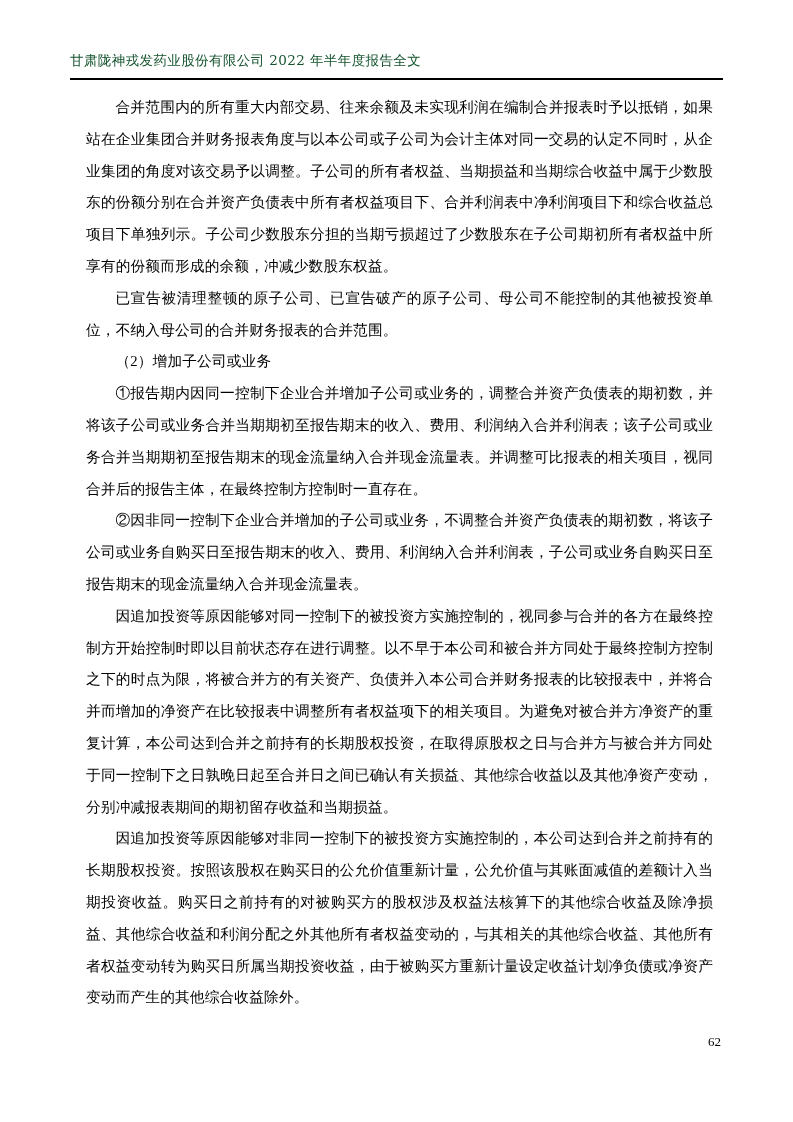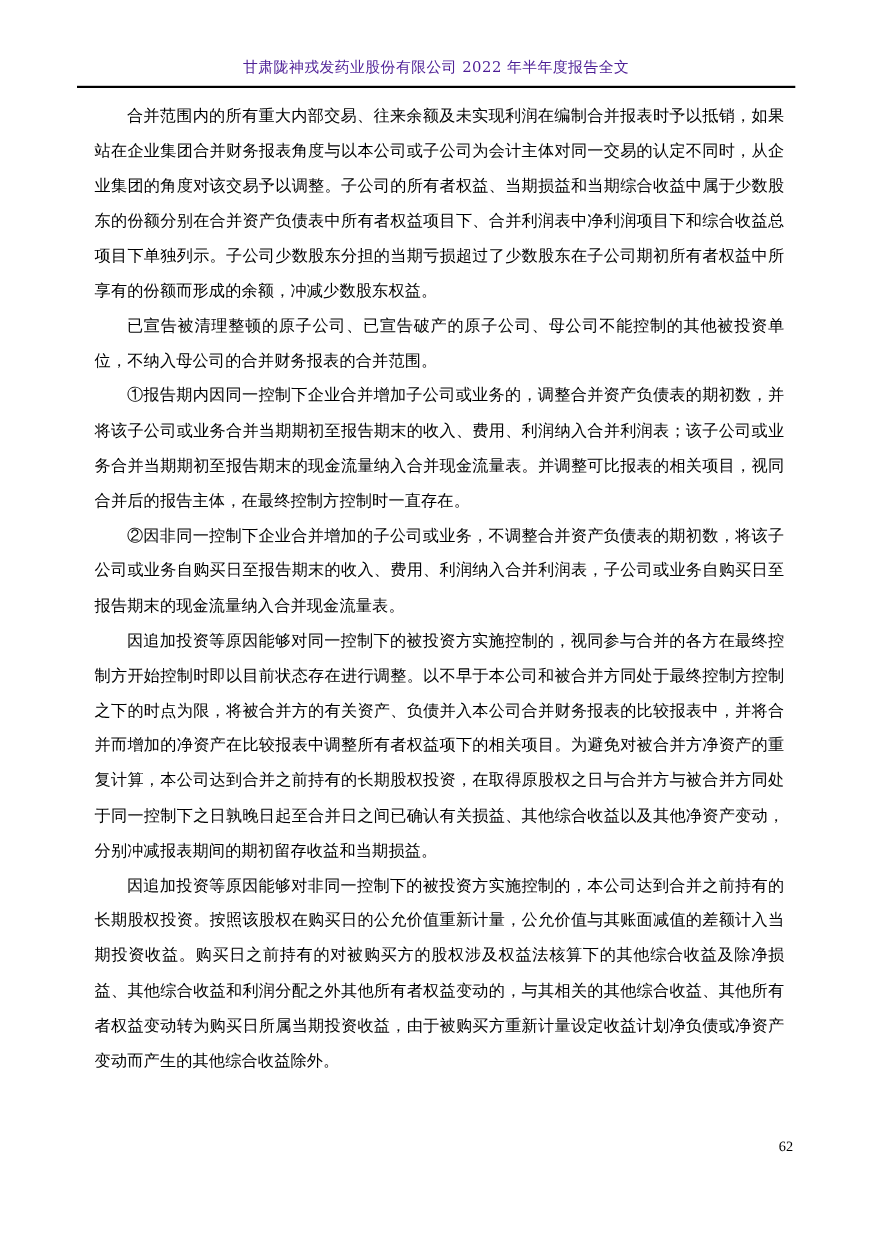--- a/index.html
+++ b/index.html
@@ -18,44 +18,44 @@
     margin: 0 auto;
     background: #ffffff;
     box-sizing: border-box;
     overflow: hidden;
   }
   .header {
     position: absolute;
     top: 52px;
     left: 70px;
     right: 70px;
-    text-align: center;
+    text-align: left;
     font-size: 13.5px;
     font-family: "DejaVu Serif", "Liberation Serif", serif;
     letter-spacing: 0.4px;
-    color: #4c1d95;
+    color: #14532d;
   }
   .header-rule {
     position: absolute;
     top: 78px;
     left: 70px;
     right: 70px;
     height: 2px;
     background: #000000;
   }
   .content {
     position: absolute;
     top: 92px;
     left: 86px;
     right: 80px;
     font-size: 14.7px;
     line-height: 31.8px;
     text-align: justify;
     text-justify: inter-ideograph;
-    font-family: Liberation Mono, monospace;
+    font-family: Liberation Serif, serif;
   }
   .content p {
     margin: 0;
     text-indent: 2em;
     letter-spacing: 0.15px;
   }
   .footer-page {
     position: absolute;
     bottom: 72px;
     right: 72px;
@@ -69,20 +69,21 @@
 <div class="page">
 
   <div class="header">
     <span>甘肃陇神戎发药业股份有限公司 2022 年半年度报告全文</span>
   </div>
   <div class="header-rule"></div>
 
   <div class="content">
     <p>合并范围内的所有重大内部交易、往来余额及未实现利润在编制合并报表时予以抵销，如果站在企业集团合并财务报表角度与以本公司或子公司为会计主体对同一交易的认定不同时，从企业集团的角度对该交易予以调整。子公司的所有者权益、当期损益和当期综合收益中属于少数股东的份额分别在合并资产负债表中所有者权益项目下、合并利润表中净利润项目下和综合收益总项目下单独列示。子公司少数股东分担的当期亏损超过了少数股东在子公司期初所有者权益中所享有的份额而形成的余额，冲减少数股东权益。</p>
     <p>已宣告被清理整顿的原子公司、已宣告破产的原子公司、母公司不能控制的其他被投资单位，不纳入母公司的合并财务报表的合并范围。</p>
+    <p>（2）增加子公司或业务</p>
     <p>①报告期内因同一控制下企业合并增加子公司或业务的，调整合并资产负债表的期初数，并将该子公司或业务合并当期期初至报告期末的收入、费用、利润纳入合并利润表；该子公司或业务合并当期期初至报告期末的现金流量纳入合并现金流量表。并调整可比报表的相关项目，视同合并后的报告主体，在最终控制方控制时一直存在。</p>
     <p>②因非同一控制下企业合并增加的子公司或业务，不调整合并资产负债表的期初数，将该子公司或业务自购买日至报告期末的收入、费用、利润纳入合并利润表，子公司或业务自购买日至报告期末的现金流量纳入合并现金流量表。</p>
     <p>因追加投资等原因能够对同一控制下的被投资方实施控制的，视同参与合并的各方在最终控制方开始控制时即以目前状态存在进行调整。以不早于本公司和被合并方同处于最终控制方控制之下的时点为限，将被合并方的有关资产、负债并入本公司合并财务报表的比较报表中，并将合并而增加的净资产在比较报表中调整所有者权益项下的相关项目。为避免对被合并方净资产的重复计算，本公司达到合并之前持有的长期股权投资，在取得原股权之日与合并方与被合并方同处于同一控制下之日孰晚日起至合并日之间已确认有关损益、其他综合收益以及其他净资产变动，分别冲减报表期间的期初留存收益和当期损益。</p>
     <p>因追加投资等原因能够对非同一控制下的被投资方实施控制的，本公司达到合并之前持有的长期股权投资。按照该股权在购买日的公允价值重新计量，公允价值与其账面减值的差额计入当期投资收益。购买日之前持有的对被购买方的股权涉及权益法核算下的其他综合收益及除净损益、其他综合收益和利润分配之外其他所有者权益变动的，与其相关的其他综合收益、其他所有者权益变动转为购买日所属当期投资收益，由于被购买方重新计量设定收益计划净负债或净资产变动而产生的其他综合收益除外。</p>
   </div>
 
   <div class="footer-page">62</div>
 
 </div>
 

